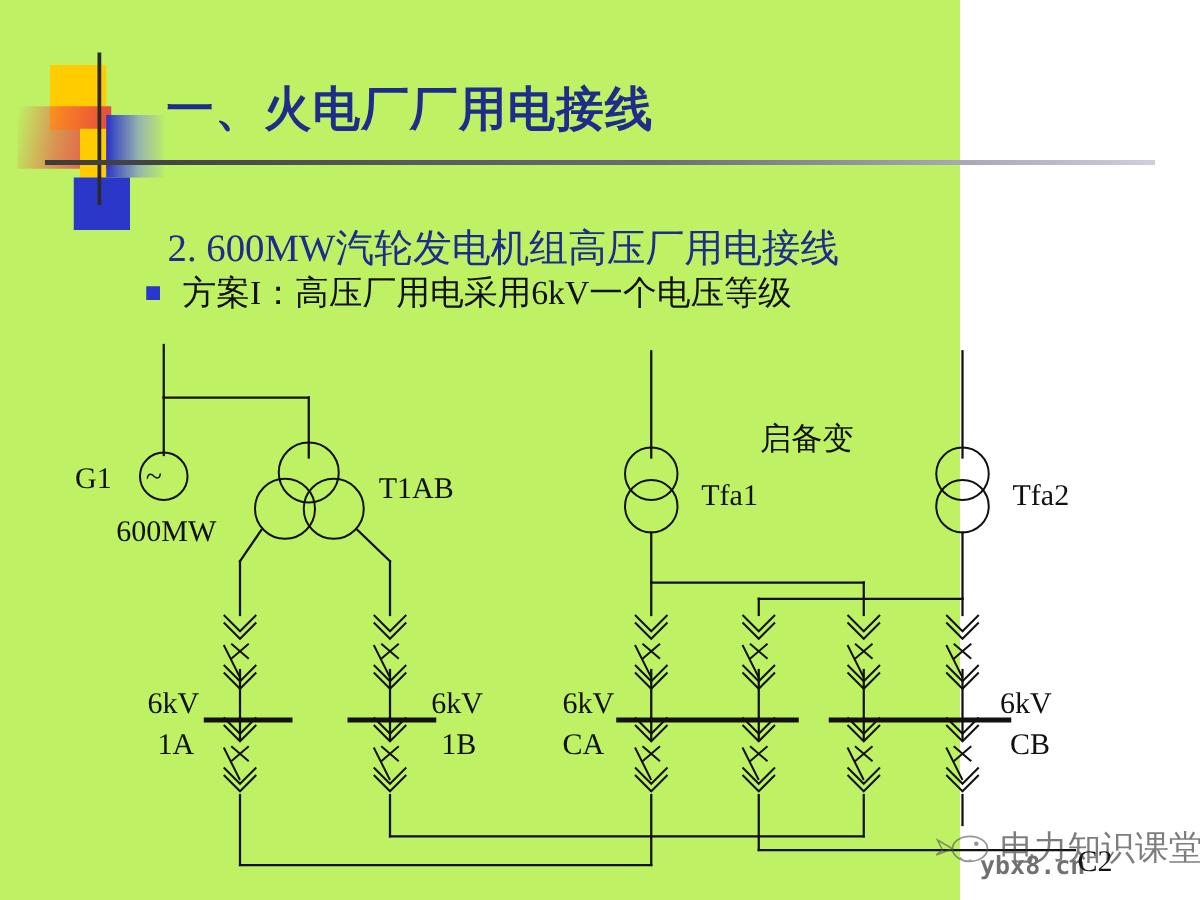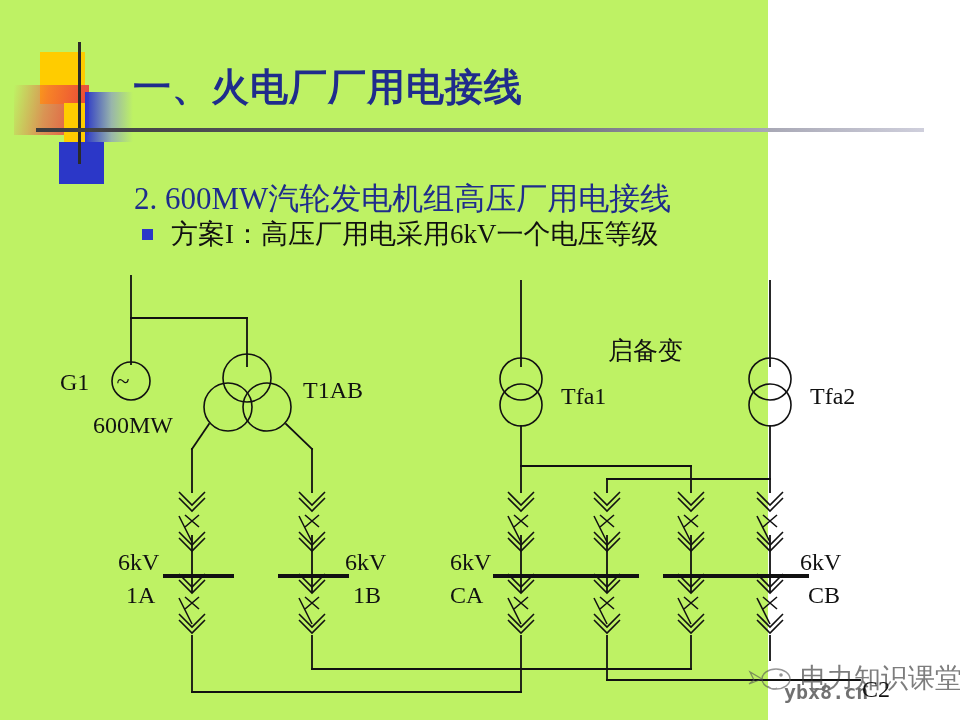--- a/index.html
+++ b/index.html
@@ -74,21 +74,21 @@
     position: absolute;
     left: 134px; top: 152px;
     font-size: 31px;
     font-weight: normal;
     color: #1F2C8C;
     white-space: nowrap;
     margin-top: 26px;
   }
   .bullet-row {
     position: absolute;
-    left: 142px; top: 216px;
+    left: 117px; top: 216px;
     display: flex;
     align-items: center;
     white-space: nowrap;
   }
   .bullet-sq {
     width: 11px; height: 11px;
     background: #2B37C8;
     margin-right: 18px;
     flex: none;
   }

